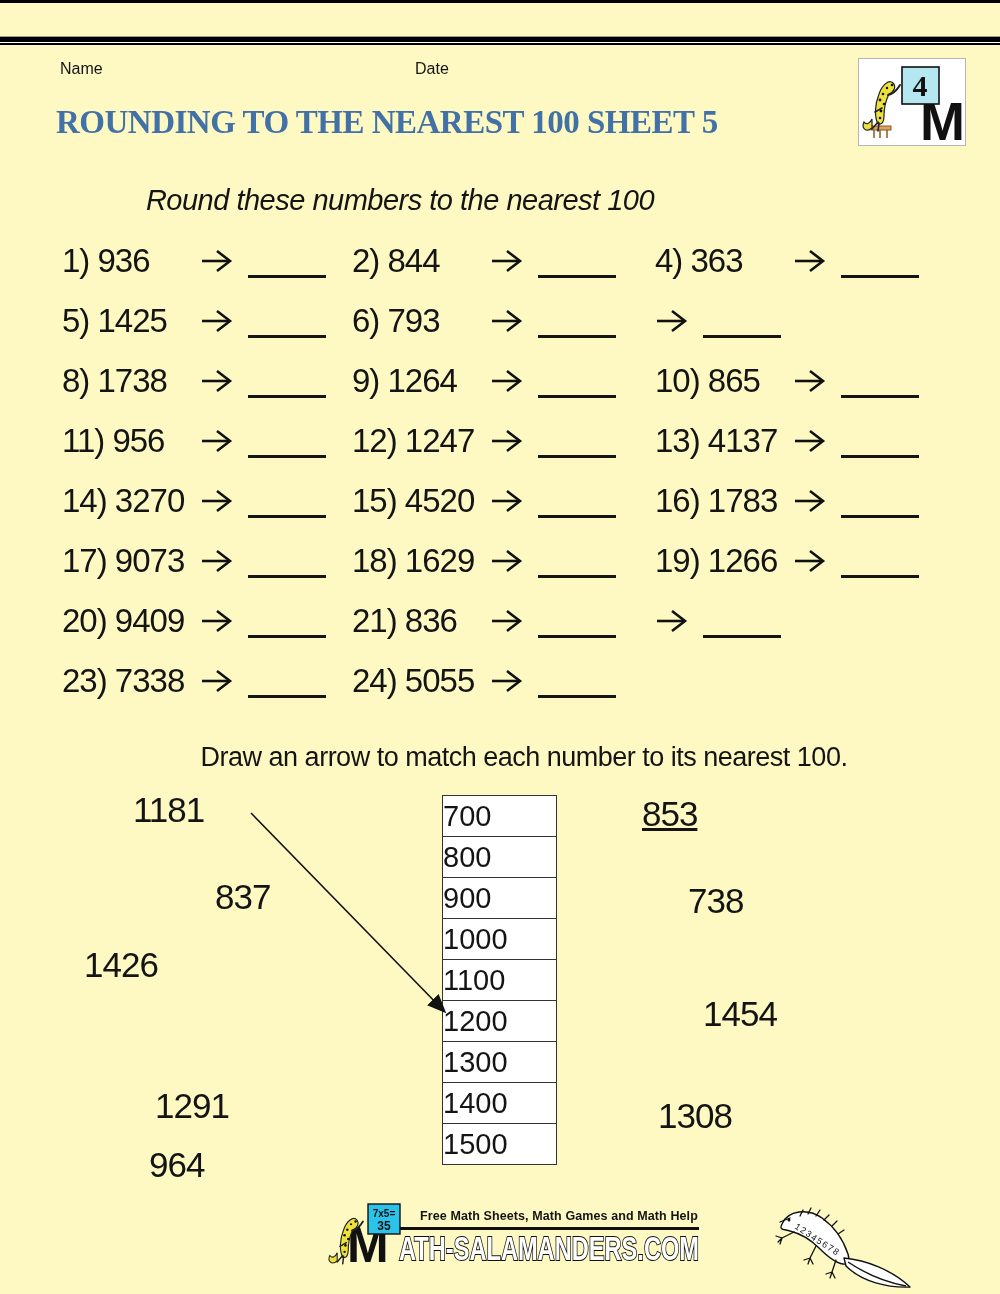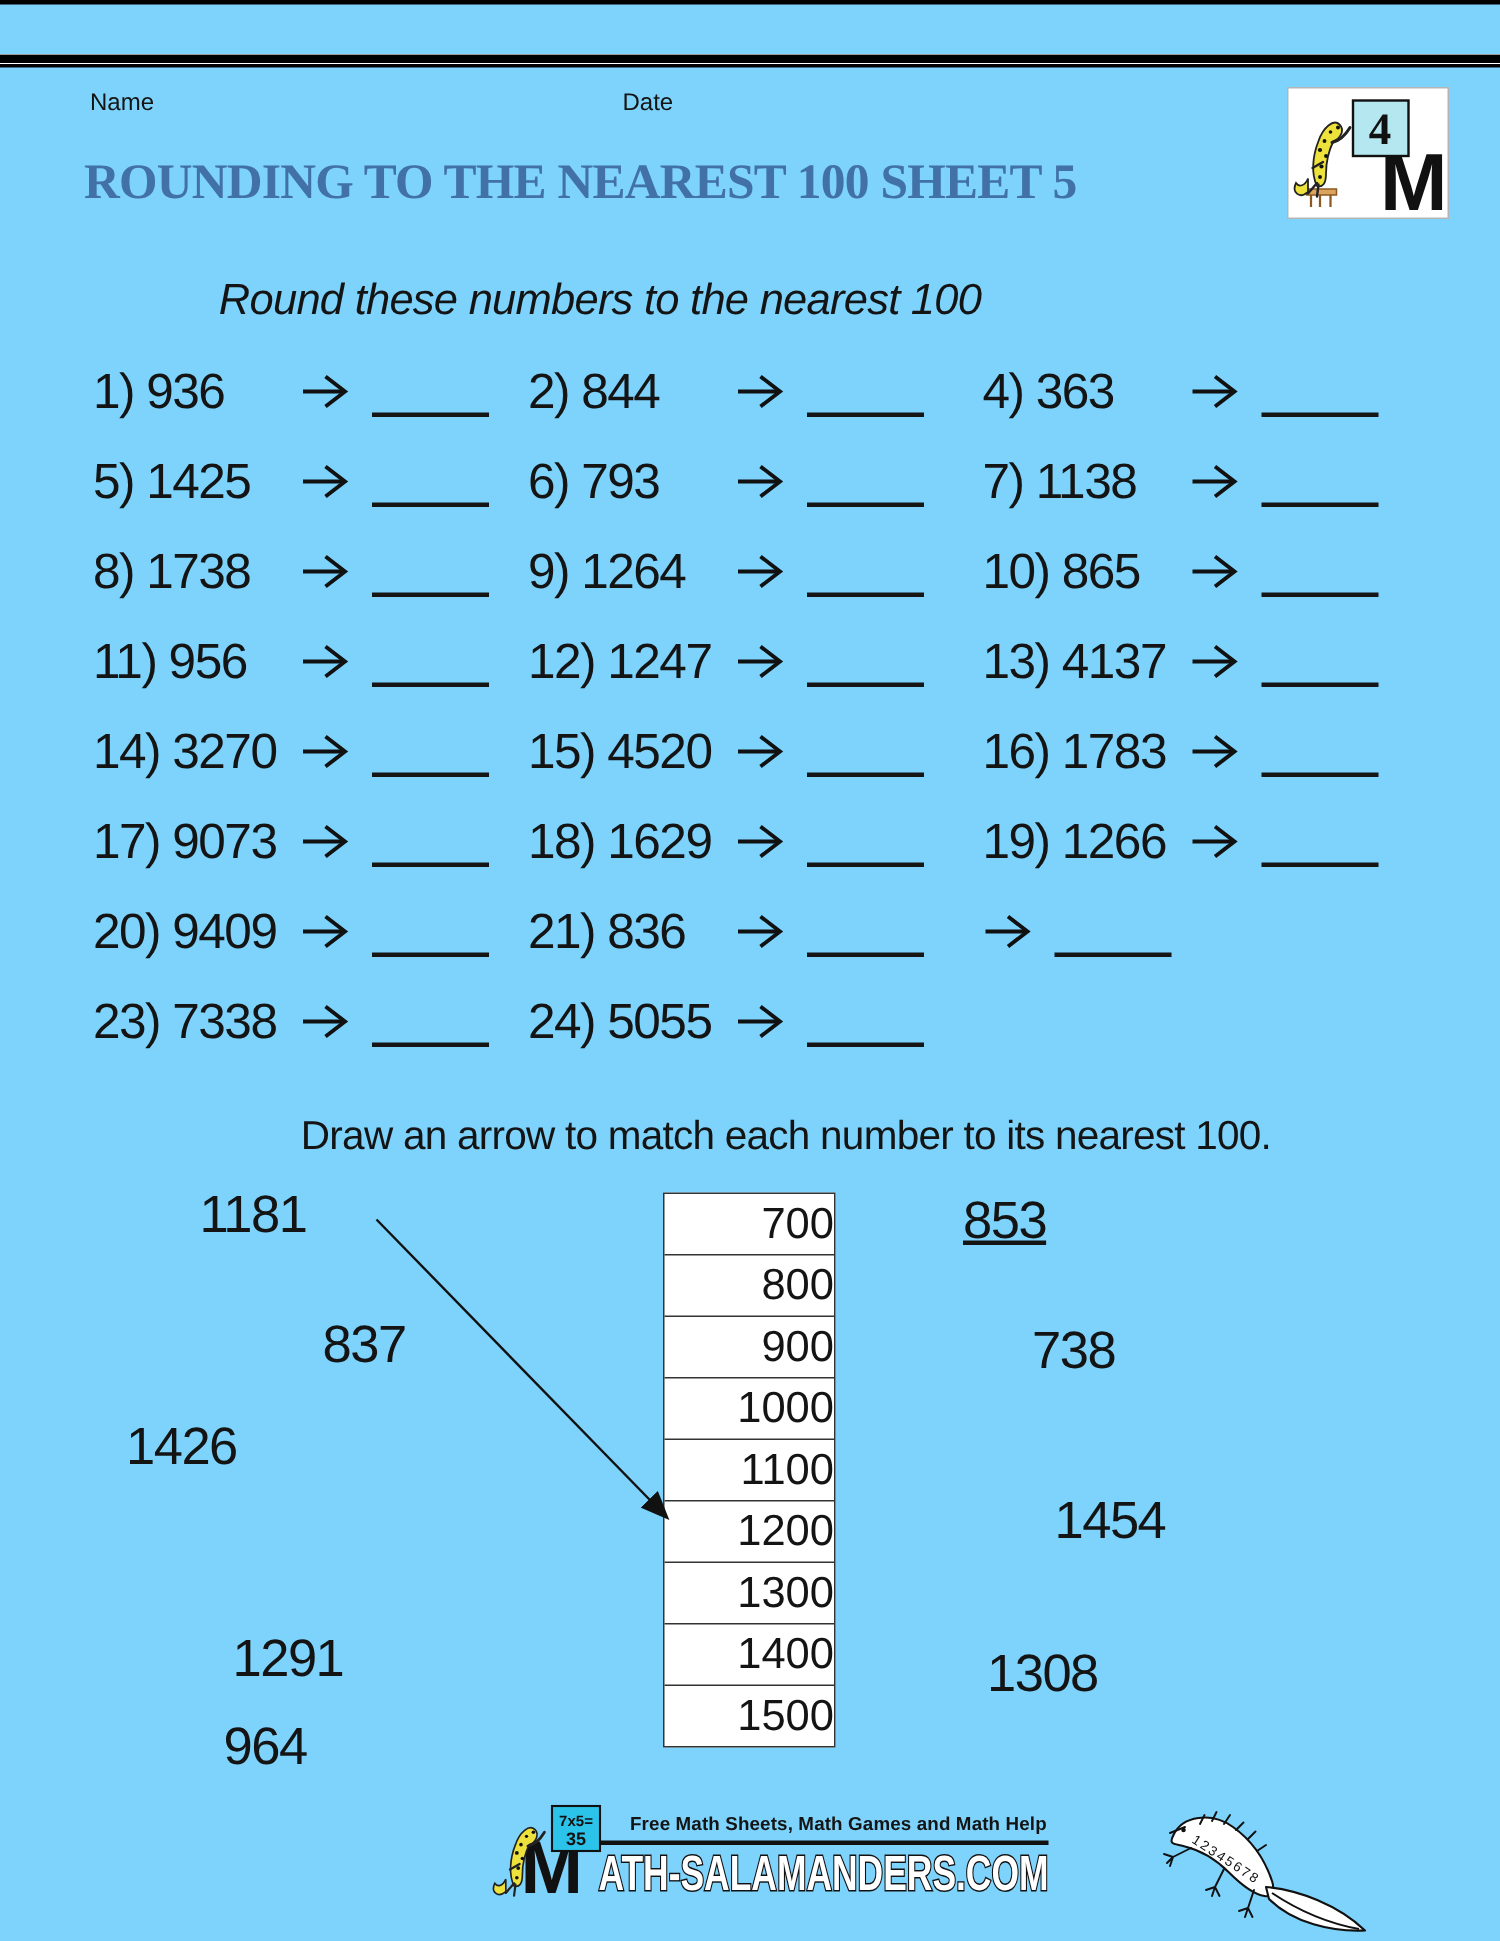--- a/index.html
+++ b/index.html
@@ -1,17 +1,17 @@
 <!DOCTYPE html>
 <html style="--title-blue: #4271a8; --card-cyan: #2cc3ea; --badge-cyan: #b5e7f0; --salamander-yellow: #ede23c;"><head>
 <meta charset="utf-8">
 <style>
   html,body{margin:0;padding:0;}
   body{width:1000px;height:1294px;font-family:"Liberation Sans",sans-serif;}
-  .page{position:relative;width:1000px;height:1294px;background:#7dd3fc;overflow:hidden;color:#141414;}
+  .page{position:relative;width:1000px;height:1294px;background:#fef9c3;overflow:hidden;color:#141414;}
 
   .top-edge{position:absolute;left:0;top:0;width:100%;height:3px;background:#000;}
   .rule-band{position:absolute;left:0;top:36px;width:100%;height:9px;
     background:linear-gradient(#9a9a9a 0 1px,#000 1px 6px,#ffffff 6px 7px,#000 7px 9px);}
 
   .name-label{position:absolute;left:60px;top:60px;font-size:16px;}
   .date-label{position:absolute;left:415px;top:60px;font-size:16px;}
 
   .page-title{position:absolute;left:56px;top:104px;font-family:"Liberation Serif",serif;
     font-weight:bold;font-size:33px;letter-spacing:-0.5px;color:var(--title-blue,#4271a8);}
@@ -37,21 +37,21 @@
   #match-left .mnum:nth-child(3){left:84px;top:948px;}
   #match-left .mnum:nth-child(4){left:155px;top:1089px;}
   #match-left .mnum:nth-child(5){left:149px;top:1148px;}
   #match-right .mnum:nth-child(1){left:642px;top:797px;text-decoration:underline;}
   #match-right .mnum:nth-child(2){left:688px;top:884px;}
   #match-right .mnum:nth-child(3){left:703px;top:997px;}
   #match-right .mnum:nth-child(4){left:658px;top:1099px;}
 
   
   .match-table{position:absolute;left:442px;top:795px;width:113px;border:1px solid #333;background:#fff;}
-  .mt-row{height:40px;line-height:40px;text-align:right;font-size:29px;border-top:1px solid #333;}
+  .mt-row{height:40px;line-height:40px;text-align:left;font-size:29px;border-top:1px solid #333;}
   .mt-row:first-child{border-top:none;}
 
   .overlay{position:absolute;left:0;top:0;width:1000px;height:1294px;pointer-events:none;}
 
   
   .tagline{position:absolute;left:420px;top:1209px;font-size:12.5px;font-weight:bold;letter-spacing:0.1px;}
   .tagline-rule{position:absolute;left:397px;top:1227px;width:302px;height:3px;background:#111;}
   .brand-svg{position:absolute;left:325px;top:1198px;}
   .badge-svg{position:absolute;left:858px;top:58px;}
   .lizard-svg{position:absolute;left:770px;top:1198px;}
@@ -134,21 +134,20 @@
       </div>
       <div class="pcell">
         <span class="pnum">6) 793</span>
         <svg class="parrow" viewBox="0 0 34 26">
           <line x1="2" y1="13" x2="29" y2="13" stroke="#111" stroke-width="2.6"></line>
           <polyline points="17,3 30,13 17,23" fill="none" stroke="#111" stroke-width="2.6"></polyline>
         </svg>
         <span class="pblank"></span>
       </div>
       <div class="pcell">
-        <span class="pnum">7) 1138</span>
         <svg class="parrow" viewBox="0 0 34 26">
           <line x1="2" y1="13" x2="29" y2="13" stroke="#111" stroke-width="2.6"></line>
           <polyline points="17,3 30,13 17,23" fill="none" stroke="#111" stroke-width="2.6"></polyline>
         </svg>
         <span class="pblank"></span>
       </div>
       <div class="pcell">
         <span class="pnum">8) 1738</span>
         <svg class="parrow" viewBox="0 0 34 26">
           <line x1="2" y1="13" x2="29" y2="13" stroke="#111" stroke-width="2.6"></line>

